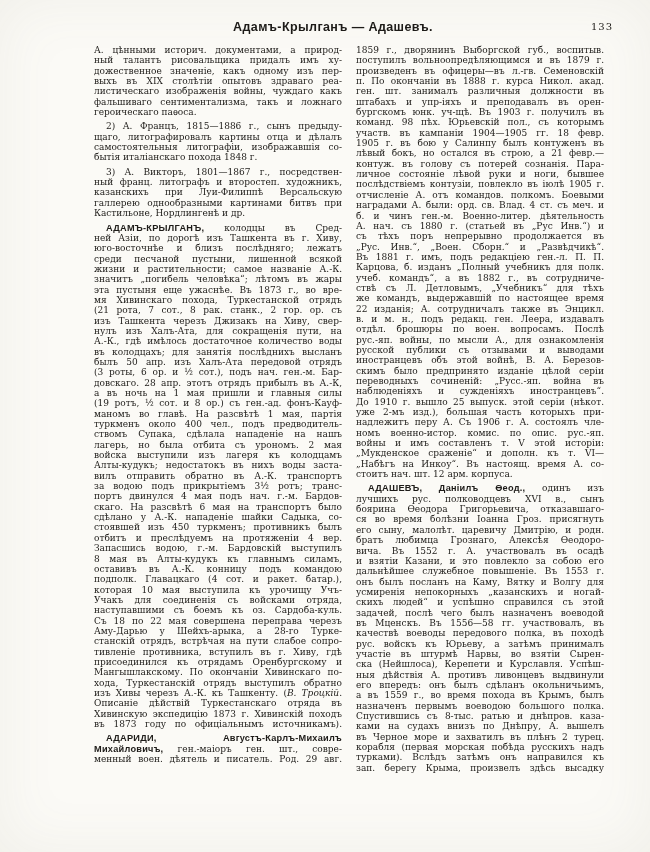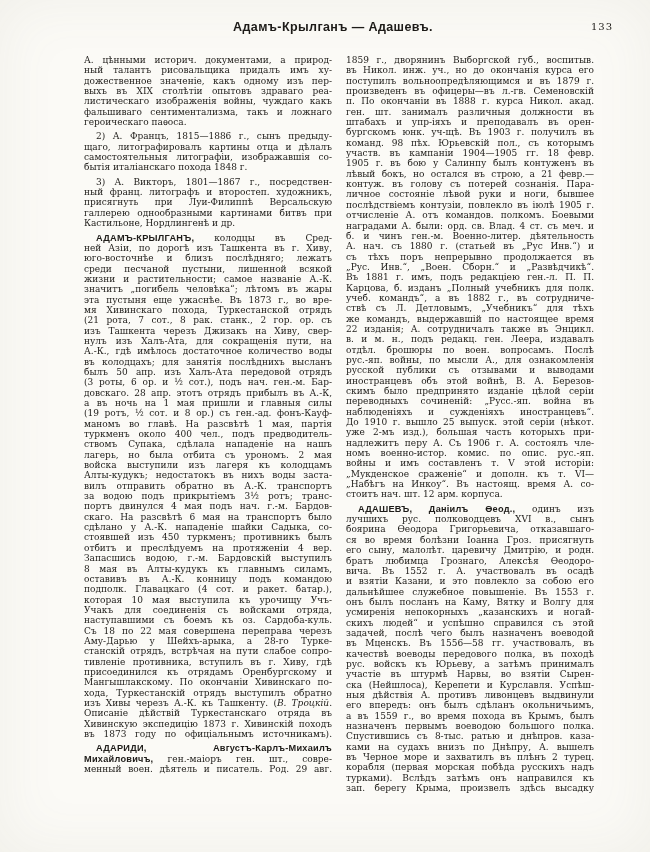--- a/index.html
+++ b/index.html
@@ -14,22 +14,22 @@
   .running-title{
     position:absolute;left:0;right:0;text-align:center;
     font-family:"Liberation Sans",sans-serif;font-weight:700;
     font-size:12.5px;letter-spacing:.4px;
   }
   .page-number{
     position:absolute;right:-25px;top:1px;
     font-size:10px;letter-spacing:1px;
   }
   .columns{
-    position:absolute;top:45px;left:84px;width:510px;
-    display:flex;gap:14px;margin-top:10px;
+    position:absolute;top:45px;left:94px;width:510px;
+    display:flex;gap:14px;
   }
   .col{width:248px;font-size:9px;line-height:10.35px;}
   .para{margin:0 0 4px 0;}
   .para.entry{margin-top:2px;}
   .para:last-child{margin-bottom:0;}
   .line{
     text-align:justify;text-align-last:justify;
     white-space:normal;
   }
   .line.end{text-align-last:left;}
@@ -63,21 +63,21 @@
         </div>
         <div class="para">
           <div class="line first"><span class="s-n">2) </span><span class="s-b">А. Францъ,</span><span class="s-n"> 1815—1886 г., сынъ предыду-</span></div>
           <div class="line">щаго, литографировалъ картины отца и дѣлалъ</div>
           <div class="line">самостоятельныя литографіи, изображавшія со-</div>
           <div class="line end">бытія италіанскаго похода 1848 г.</div>
         </div>
         <div class="para">
           <div class="line first"><span class="s-n">3) </span><span class="s-b">А. Викторъ,</span><span class="s-n"> 1801—1867 г., посредствен-</span></div>
           <div class="line">ный франц. литографъ и второстеп. художникъ,</div>
-          <div class="line">присягнуть при Луи-Филиппѣ Версальскую</div>
+          <div class="line">казанскихъ при Луи-Филиппѣ Версальскую</div>
           <div class="line">галлерею однообразными картинами битвъ при</div>
           <div class="line end">Кастильоне, Нордлингенѣ и др.</div>
         </div>
         <div class="para entry">
           <div class="line first"><span class="s-h">АДАМЪ-КРЫЛГАНЪ,</span><span class="s-n"> колодцы въ Сред-</span></div>
           <div class="line">ней Азіи, по дорогѣ изъ Ташкента въ г. Хиву,</div>
           <div class="line">юго-восточнѣе и близъ послѣдняго; лежатъ</div>
           <div class="line">среди песчаной пустыни, лишенной всякой</div>
           <div class="line">жизни и растительности; самое названіе А.-К.</div>
           <div class="line">значитъ „погибель человѣка“; лѣтомъ въ жары</div>
@@ -127,21 +127,20 @@
         </div>
         <div class="para entry">
           <div class="line first"><span class="s-h">АДАРИДИ, Августъ-Карлъ-Михаилъ</span></div>
           <div class="line"><span class="s-h">Михайловичъ,</span><span class="s-n"> ген.-маіоръ ген. шт., совре-</span></div>
           <div class="line">менный воен. дѣятель и писатель. Род. 29 авг.</div>
         </div>
       </div>
     <div class="col" id="col-right">
         <div class="para">
           <div class="line">1859 г., дворянинъ Выборгской губ., воспитыв.</div>
-          <div class="line">въ Никол. инж. уч., но до окончанія курса его</div>
           <div class="line">поступилъ вольноопредѣляющимся и въ 1879 г.</div>
           <div class="line">произведенъ въ офицеры—въ л.-гв. Семеновскій</div>
           <div class="line">п. По окончаніи въ 1888 г. курса Никол. акад.</div>
           <div class="line">ген. шт. занималъ различныя должности въ</div>
           <div class="line">штабахъ и упр-іяхъ и преподавалъ въ орен-</div>
           <div class="line">бургскомъ юнк. уч-щѣ. Въ 1903 г. получилъ въ</div>
           <div class="line">команд. 98 пѣх. Юрьевскій пол., съ которымъ</div>
           <div class="line">участв. въ кампаніи 1904—1905 гг. 18 февр.</div>
           <div class="line">1905 г. въ бою у Салинпу былъ контуженъ въ</div>
           <div class="line">лѣвый бокъ, но остался въ строю, а 21 февр.—</div>

